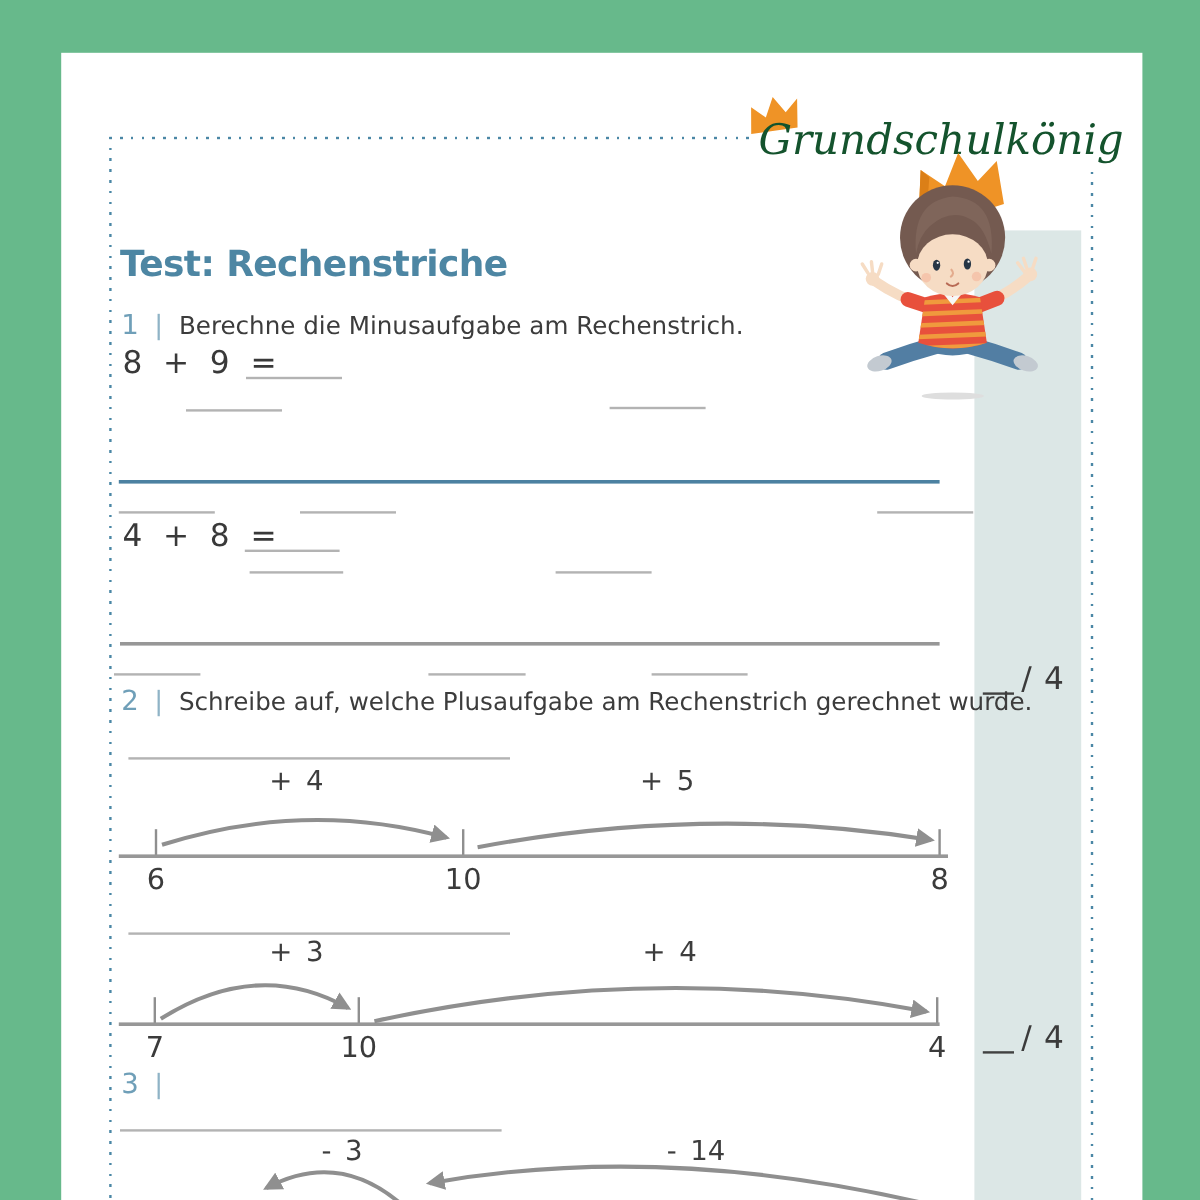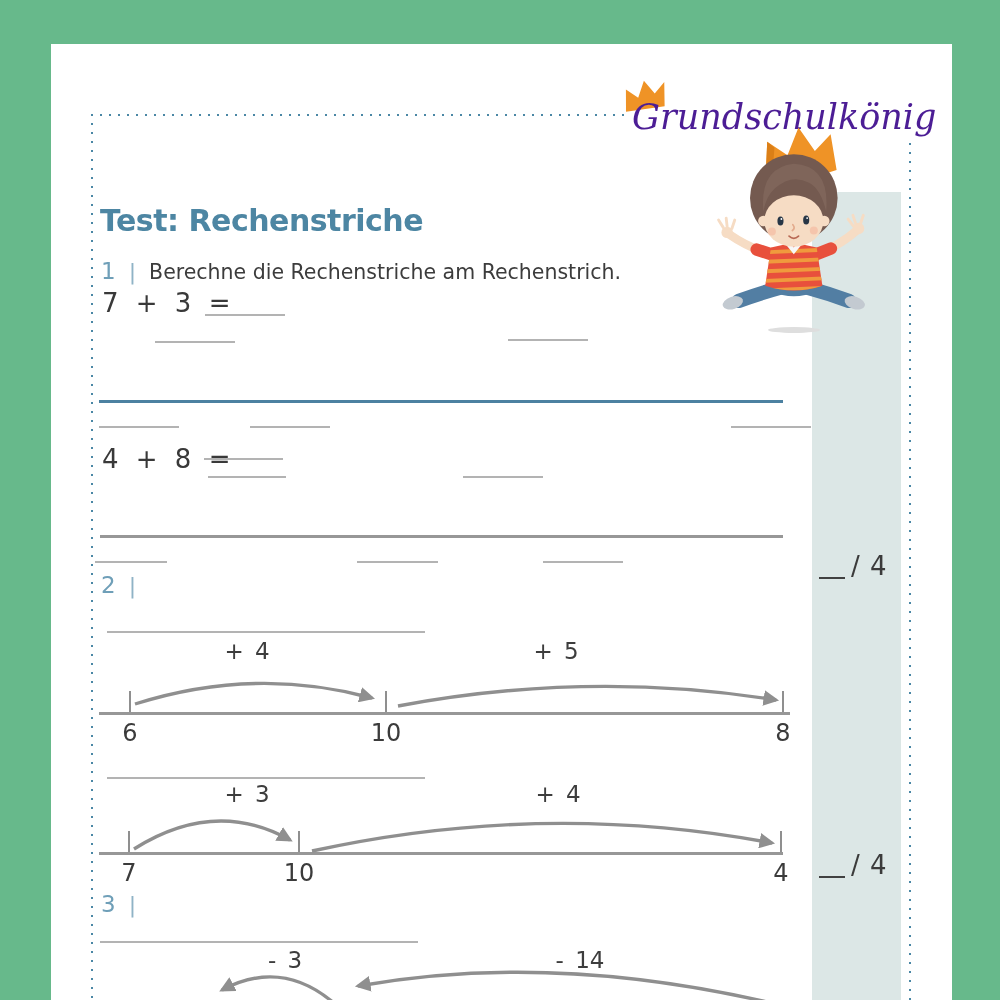--- a/index.html
+++ b/index.html
@@ -7,21 +7,21 @@
     width:1000px;height:1000px;position:relative;overflow:hidden;
     background:#67b98b;
     font-family:"DejaVu Sans","Liberation Sans",sans-serif;
   }
   .abs{position:absolute;}
   .page{left:51px;top:44px;width:901px;height:956px;background:#ffffff;z-index:0;}
   .strip{left:812px;top:192px;width:89px;height:808px;background:#dce7e6;z-index:1;}
   .dot-h{height:2px;background:repeating-linear-gradient(to right,#4a87a5 0 2.2px,transparent 2.2px 9px);z-index:2;}
   .dot-v{width:2px;background:repeating-linear-gradient(to bottom,#4a87a5 0 2.2px,transparent 2.2px 9px);z-index:2;}
   .logo{left:632px;top:97px;font-family:"DejaVu Serif","Liberation Serif",serif;font-style:italic;
-        font-size:35px;color:#4c1d95;z-index:5;white-space:nowrap;}
+        font-size:35px;color:#14532d;z-index:5;white-space:nowrap;}
   .title{left:100px;top:203px;font-size:30px;font-weight:bold;color:#4d86a3;letter-spacing:-.5px;z-index:3;}
   .task-header{display:flex;gap:13px;align-items:baseline;font-size:20.5px;color:#3c3c3c;z-index:3;white-space:nowrap;}
   .tnum{color:#6f9fb8;font-size:23px;}
   .tbar{color:#8fb3c6;font-size:22px;}
   .eq{font-size:26px;color:#393939;word-spacing:9px;z-index:3;}
   .blank{border-bottom:2px solid #b3b3b3;z-index:3;}
   .hline{height:3px;z-index:3;}
   .blue-line{background:#4c81a1;}
   .gray-line{background:#979797;}
   .tick{width:2px;height:23px;background:#8f8f8f;z-index:3;}
@@ -107,47 +107,48 @@
     <path d="M 83,110 q 3,3.5 -0.5,6" stroke="#e3ab8d" stroke-width="1.8" fill="none" stroke-linecap="round"></path>
     <path d="M 79,122 Q 84,126.5 89,122" stroke="#b86a55" stroke-width="1.8" fill="none" stroke-linecap="round"></path>
   </g>
 </svg>
 
 <div class="abs title">Test: Rechenstriche</div>
 
 <div class="abs task-header" style="left:101px;top:258px;">
   <span class="tnum">1</span>
   <span class="tbar">|</span>
-  <span>Berechne die Rechenstriche am Rechenstrich.</span>
+  <span>Berechne die Minusaufgabe am Rechenstrich.</span>
 </div>
 
-<div class="abs eq" style="left:102px;top:288px;">7 + 3 =</div>
+<div class="abs eq" style="left:102px;top:288px;">8 + 9 =</div>
 <div class="abs blank" style="left:205px;top:295px;width:80px;height:19px;"></div>
 <div class="abs blank" style="left:155px;top:322px;width:80px;height:19px;"></div>
 <div class="abs blank" style="left:508px;top:320px;width:80px;height:19px;"></div>
 <div class="abs hline blue-line" style="left:99px;top:400px;width:684px;"></div>
 <div class="abs blank" style="left:99px;top:407px;width:80px;height:19px;"></div>
 <div class="abs blank" style="left:250px;top:407px;width:80px;height:19px;"></div>
 <div class="abs blank" style="left:731px;top:407px;width:80px;height:19px;"></div>
 
-<div class="abs eq" style="left:102px;top:444px;">4 + 8 =</div>
+<div class="abs eq" style="left:102px;top:432px;">4 + 8 =</div>
 <div class="abs blank" style="left:204px;top:439px;width:79px;height:19px;"></div>
 <div class="abs blank" style="left:208px;top:457px;width:78px;height:19px;"></div>
 <div class="abs blank" style="left:463px;top:457px;width:80px;height:19px;"></div>
 <div class="abs hline gray-line" style="left:100px;top:535px;width:683px;"></div>
 <div class="abs blank" style="left:95px;top:542px;width:72px;height:19px;"></div>
 <div class="abs blank" style="left:357px;top:542px;width:81px;height:19px;"></div>
 <div class="abs blank" style="left:543px;top:542px;width:80px;height:19px;"></div>
 
 <div class="abs score-blank" style="left:819px;top:558px;height:19px;"></div>
 <div class="abs score-text" style="left:851px;top:551px;">/ 4</div>
 
 <div class="abs task-header" style="left:101px;top:572px;">
   <span class="tnum">2</span>
   <span class="tbar">|</span>
+  <span>Schreibe auf, welche Plusaufgabe am Rechenstrich gerechnet wurde.</span>
 </div>
 
 <div class="abs blank" style="left:107px;top:612px;width:318px;height:19px;"></div>
 <div class="abs jumplabel" style="left:247px;top:638px;">+ 4</div>
 <div class="abs jumplabel" style="left:556px;top:638px;">+ 5</div>
 <div class="abs tick" style="left:129px;top:691px;"></div>
 <div class="abs tick" style="left:385px;top:691px;"></div>
 <div class="abs tick" style="left:782px;top:691px;"></div>
 <div class="abs hline gray-line" style="left:99px;top:712px;width:691px;"></div>
 <div class="abs ticklabel" style="left:130px;top:719px;">6</div>

